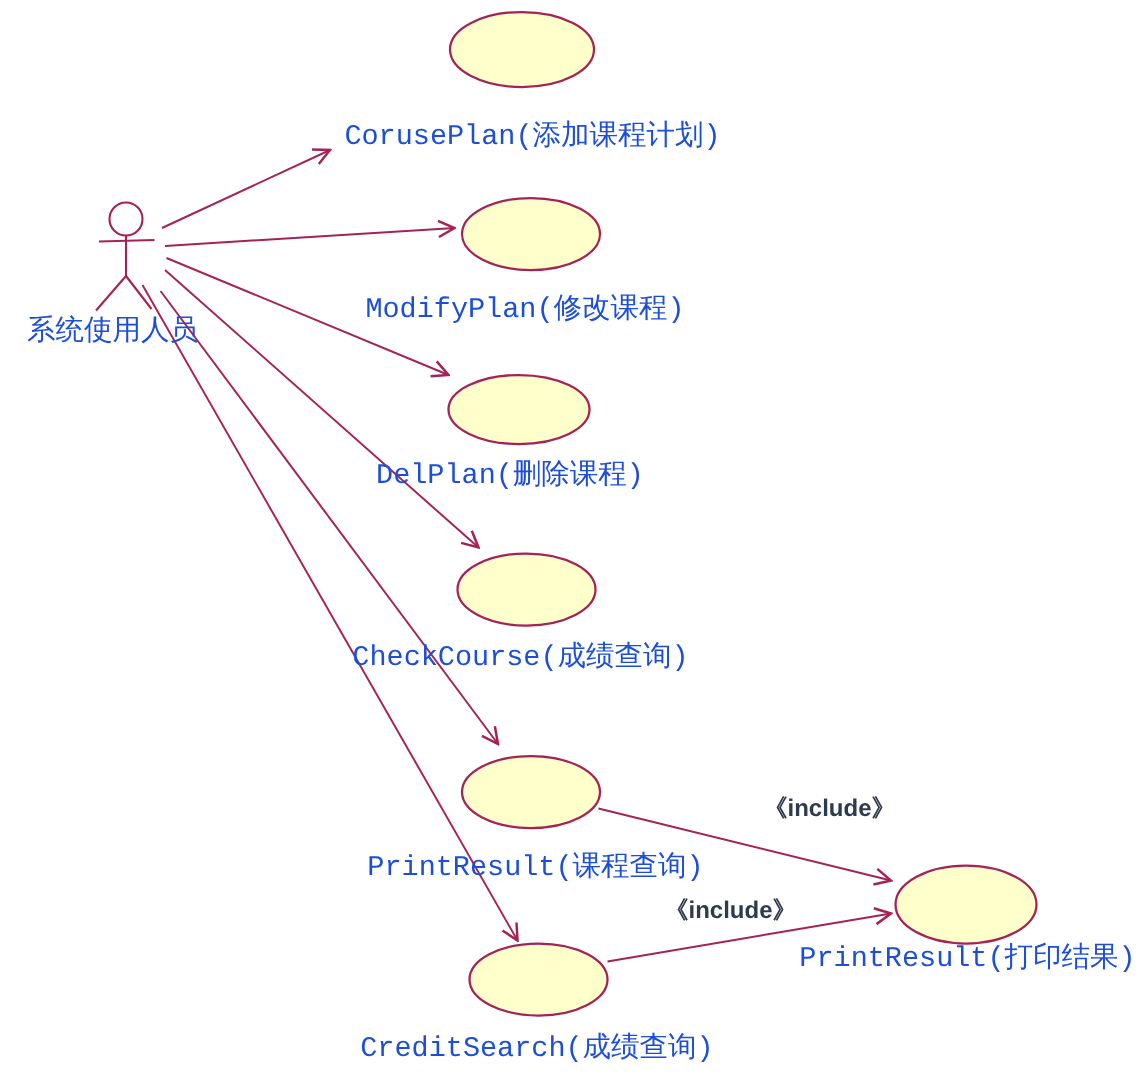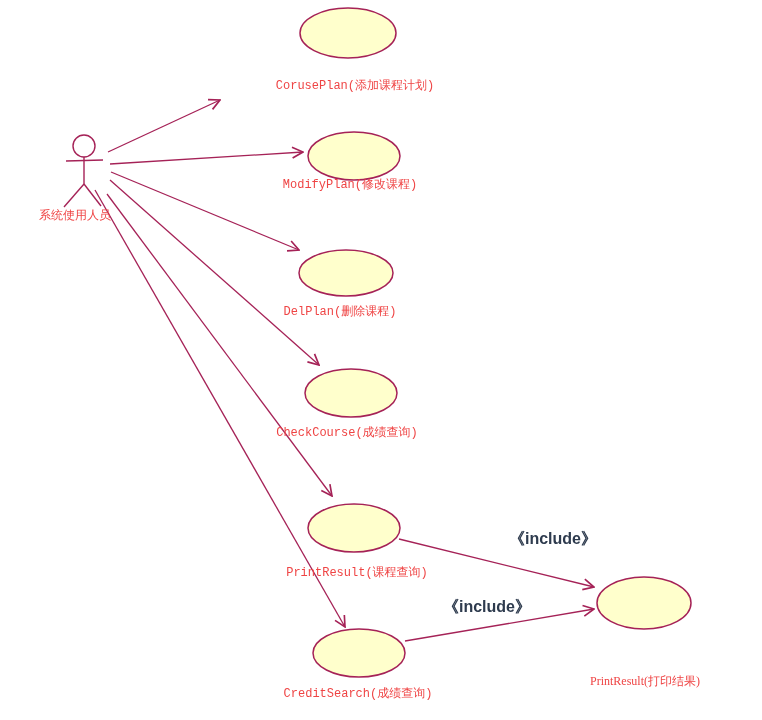--- a/index.html
+++ b/index.html
@@ -18,22 +18,22 @@
   .canvas svg {
     position: absolute;
     left: 0;
     top: 0;
   }
   .lbl {
     position: absolute;
     transform: translateX(-50%);
     white-space: nowrap;
     font-family: "Liberation Mono", "DejaVu Sans Mono", monospace;
-    font-size: 12px;
-    color: #ef4444;
+    font-size: 19px;
+    color: #1d4ed8;
     letter-spacing: 0px;
   }
   .include-lbl {
     position: absolute;
     transform: translateX(-50%);
     white-space: nowrap;
     font-family: "Liberation Sans", "DejaVu Sans", sans-serif;
     font-size: 16px;
     font-weight: bold;
     color: #2e3b4e;
@@ -81,29 +81,29 @@
       <ellipse cx="354" cy="528" rx="46" ry="24"></ellipse>
       <ellipse cx="359" cy="653" rx="46" ry="24"></ellipse>
       <ellipse cx="644" cy="603" rx="47" ry="26"></ellipse>
     </g>
   </svg>
 
   <div class="lbl" style="left:75px;  top:207px;">系统使用人员</div>
 
   <div class="lbl" style="left:355px; top:77px;">CorusePlan(添加课程计划)</div>
 
-  <div class="lbl" style="left:350px; top:176px;">ModifyPlan(修改课程)</div>
+  <div class="lbl" style="left:350px; top:192px;">ModifyPlan(修改课程)</div>
 
   <div class="lbl" style="left:340px; top:303px;">DelPlan(删除课程)</div>
 
   <div class="lbl" style="left:347px; top:424px;">CheckCourse(成绩查询)</div>
 
   <div class="lbl" style="left:357px; top:564px;">PrintResult(课程查询)</div>
 
   <div class="lbl" style="left:358px; top:685px;">CreditSearch(成绩查询)</div>
 
-  <div class="lbl" style="left:645px; top:673px;font-family:Liberation Serif, serif;">PrintResult(打印结果)</div>
+  <div class="lbl" style="left:645px; top:625px;">PrintResult(打印结果)</div>
 
   <div class="include-lbl" style="left:553px; top:529px;">《include》</div>
 
   <div class="include-lbl" style="left:487px; top:597px;">《include》</div>
 
 </div>
 
 </body></html>

